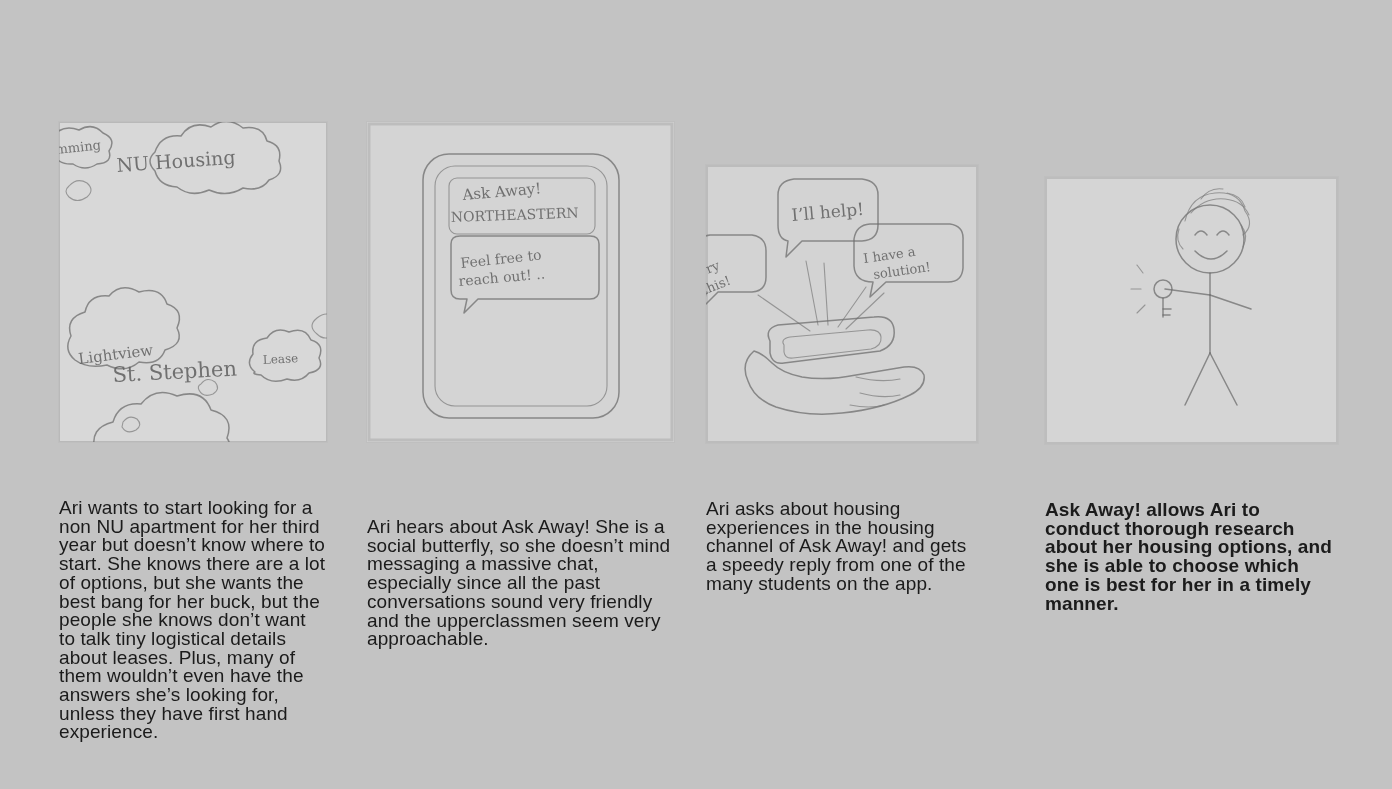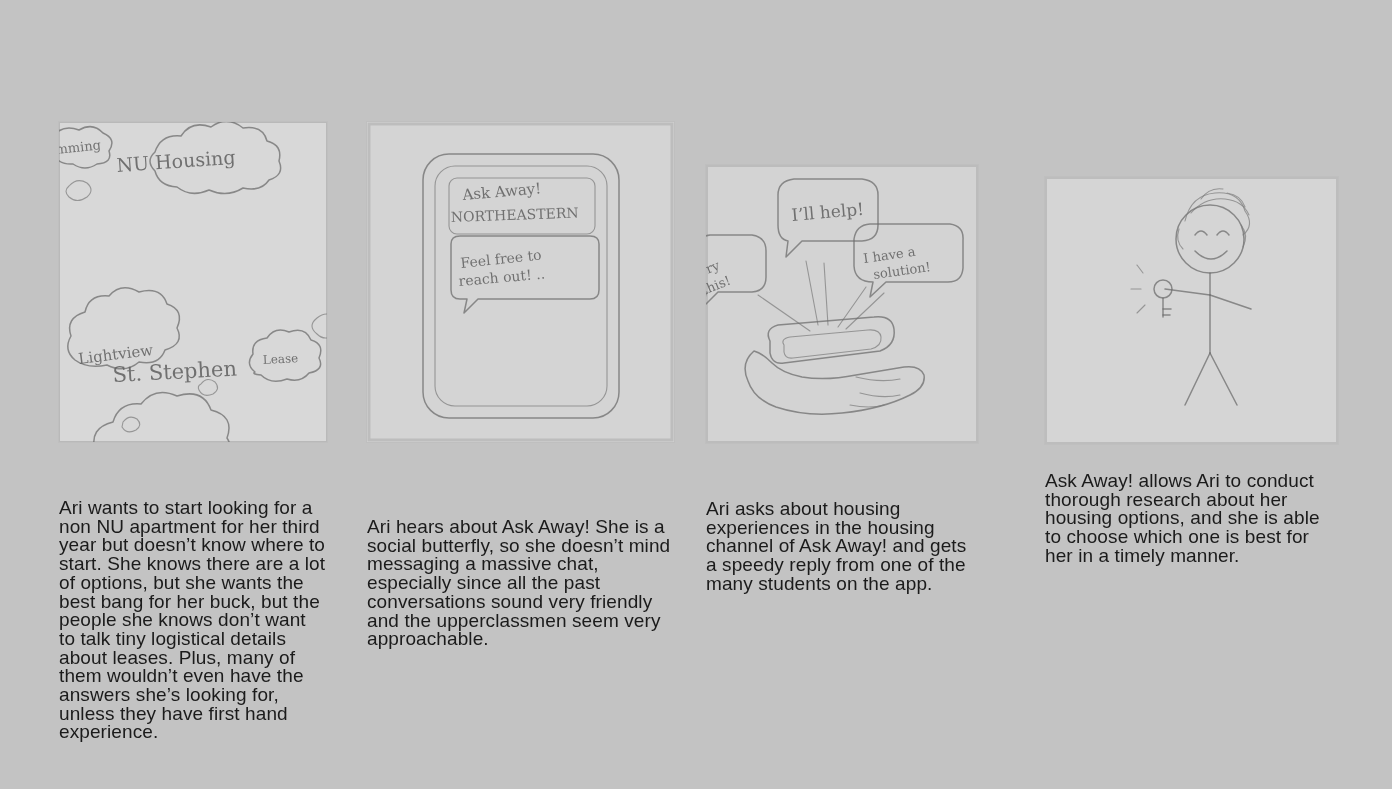--- a/index.html
+++ b/index.html
@@ -53,21 +53,21 @@
   #panel-4 { left: 1045px; width: 293px; }
 
   #panel-1 .sketch { height: 320px; margin-top: 122px; }
   #panel-2 .sketch { height: 320px; margin-top: 122px; }
   #panel-3 .sketch { height: 278px; margin-top: 165px; }
   #panel-4 .sketch { height: 267px; margin-top: 177px; }
 
   #panel-1 .caption { margin-top: 57px; }
   #panel-2 .caption { margin-top: 76px; }
   #panel-3 .caption { margin-top: 57px; }
-  #panel-4 .caption { margin-top: 28px; }
+  #panel-4 .caption { margin-top: 57px; font-weight: bold; }
 
   
   .pencil {
     fill: none;
     stroke: #6e6e6e;
     stroke-width: 1.5;
     stroke-linecap: round;
     stroke-linejoin: round;
     opacity: .75;
   }

